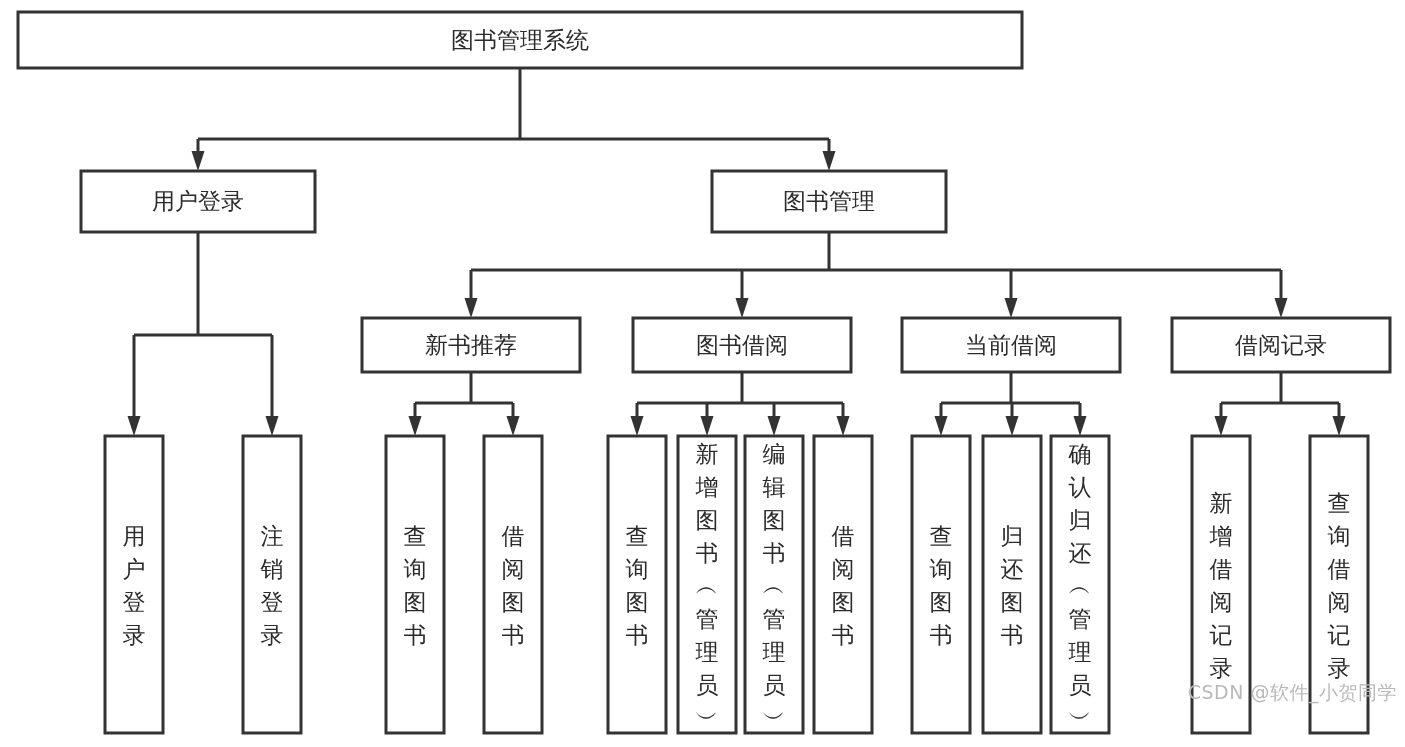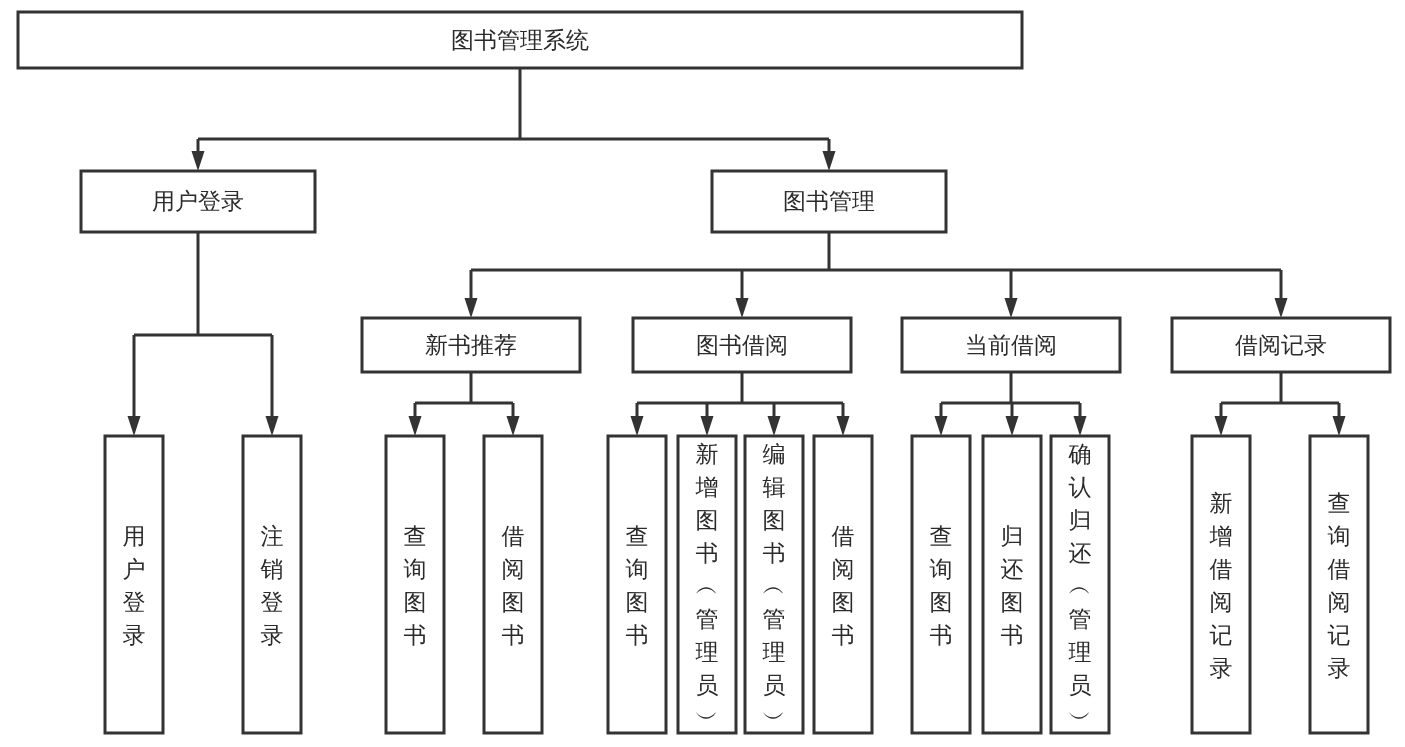--- a/index.html
+++ b/index.html
@@ -214,13 +214,14 @@
         <g>
           <rect class="node-box" x="1192" y="436" width="58" height="297"></rect>
           <text class="node-label-vertical" x="1221" y="511.24"><tspan x="1221" dy="0">新</tspan><tspan x="1221" dy="33">增</tspan><tspan x="1221" dy="33">借</tspan><tspan x="1221" dy="33">阅</tspan><tspan x="1221" dy="33">记</tspan><tspan x="1221" dy="33">录</tspan></text>
         </g>
         <g>
           <rect class="node-box" x="1310" y="436" width="58" height="297"></rect>
           <text class="node-label-vertical" x="1339" y="511.24"><tspan x="1339" dy="0">查</tspan><tspan x="1339" dy="33">询</tspan><tspan x="1339" dy="33">借</tspan><tspan x="1339" dy="33">阅</tspan><tspan x="1339" dy="33">记</tspan><tspan x="1339" dy="33">录</tspan></text>
         </g>
       </g>
   </svg>
+  <div class="watermark-text">CSDN @软件_小贺同学</div>
 </div>
 
 </body></html>

